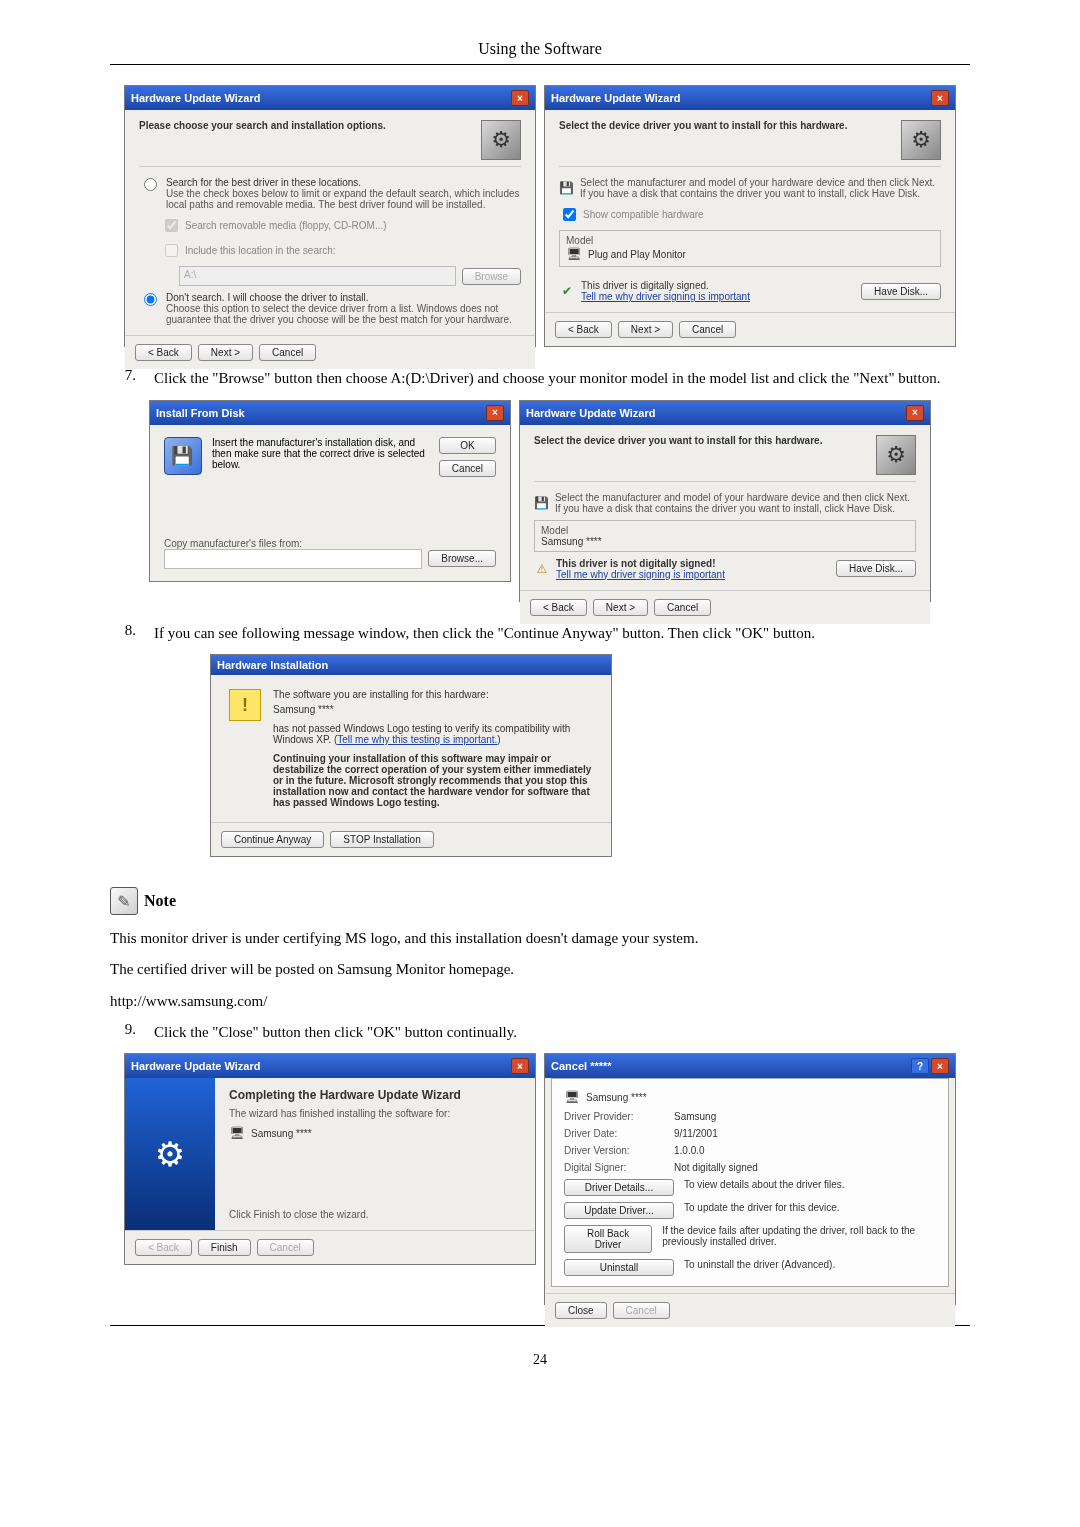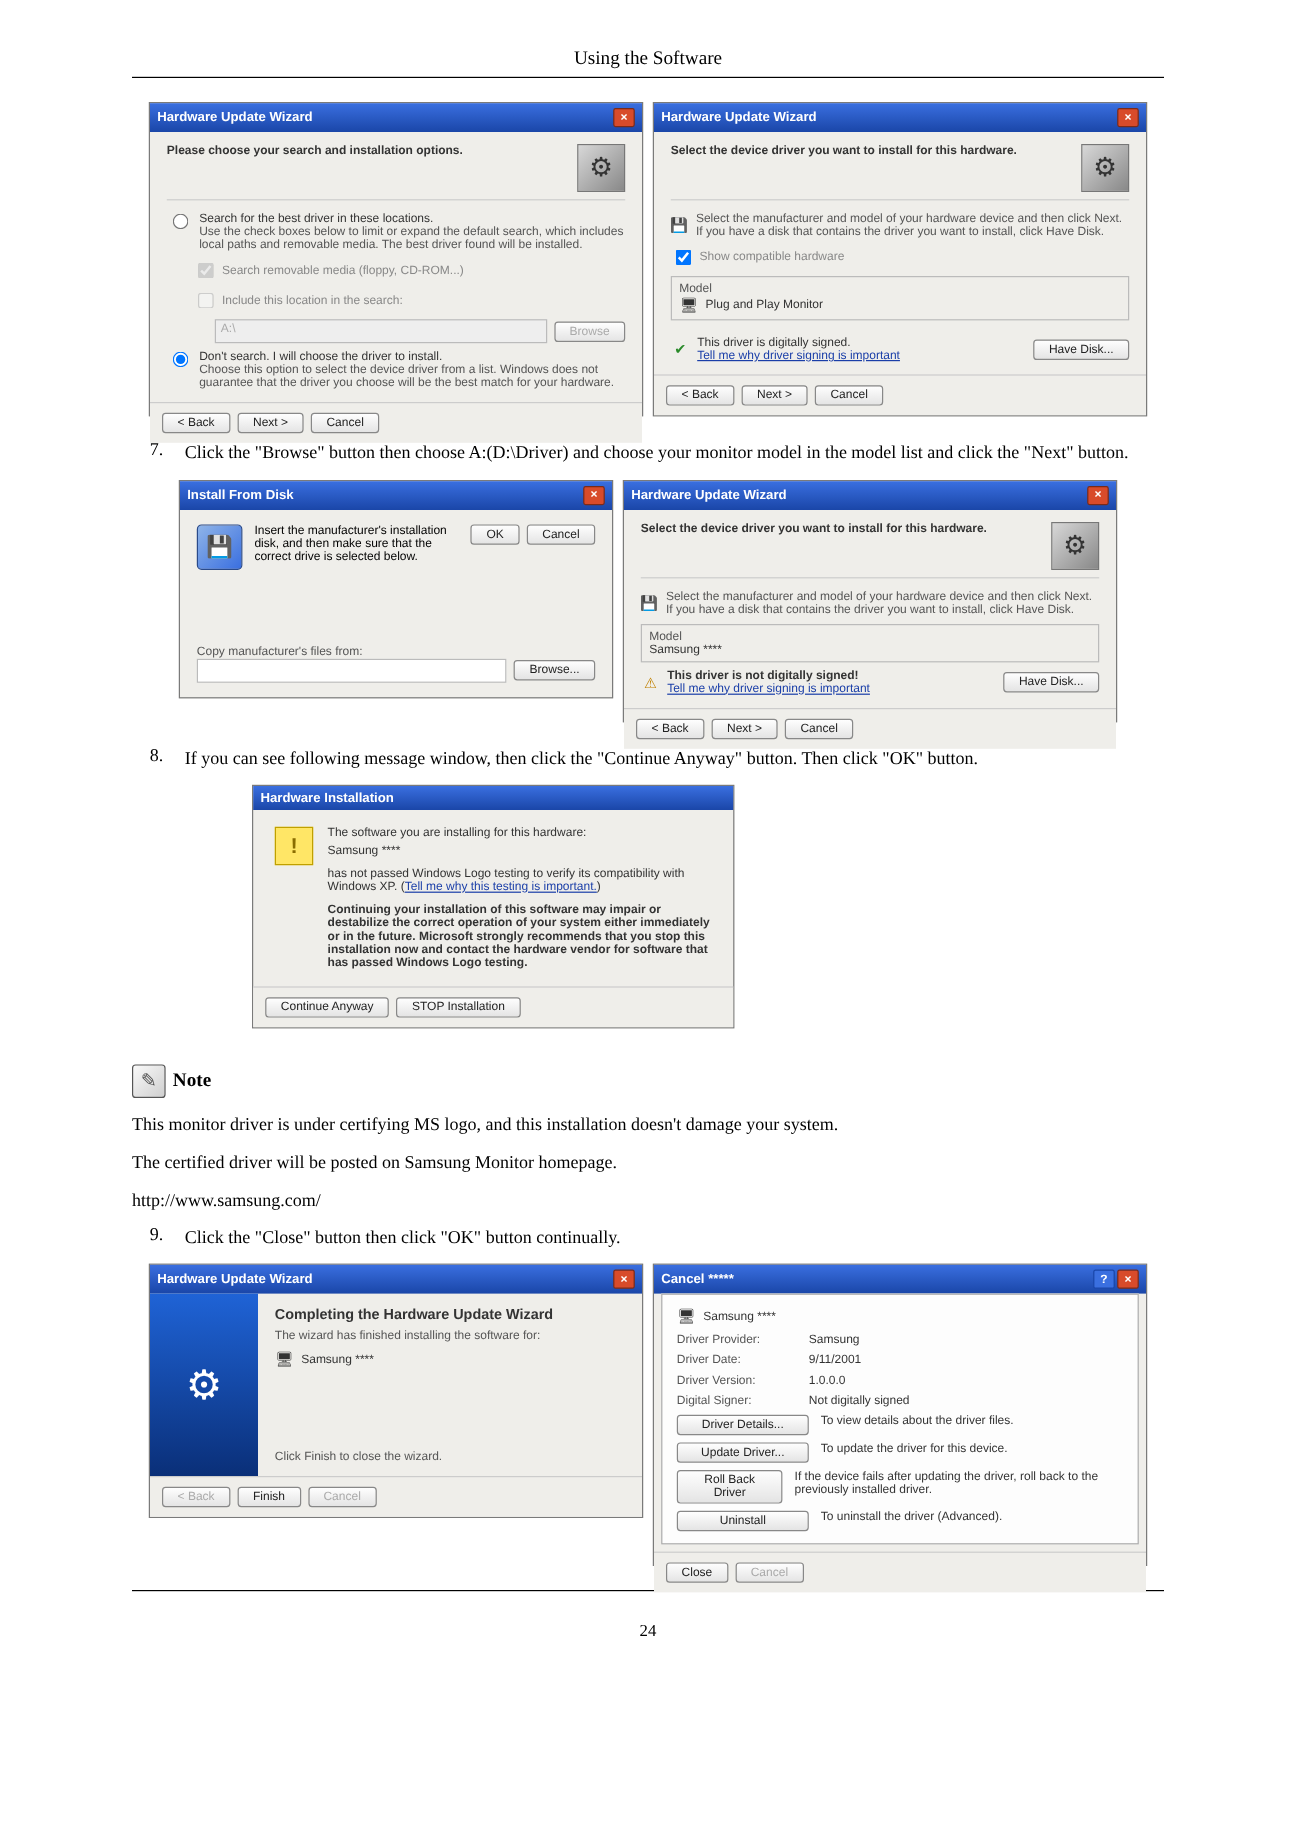--- a/index.html
+++ b/index.html
@@ -136,21 +136,21 @@
   .install-top { display:flex; gap:10px; align-items:flex-start; }
   .floppy-icon {
     width:36px; height:36px;
     background:linear-gradient(135deg,#8fb4e8,#3a6fe0);
     border:1px solid #2a4a8a;
     border-radius:4px;
     display:flex; align-items:center; justify-content:center;
     font-size:18px; color:#fff;
   }
   .install-top .txt { flex:1; }
-  .vert-btns { display:flex; flex-direction:row; gap:6px; }
+  .vert-btns { display:flex; flex-direction:column; gap:6px; }
 
   .hw-install {
     background:#efeeea;
     border:1px solid #7a7a7a;
     width: 400px;
     font-family: Tahoma, Arial, sans-serif;
     font-size: 10px;
     margin: 10px 0 20px 100px;
   }
   .hw-body { padding: 14px 18px; display:flex; gap:12px; }

